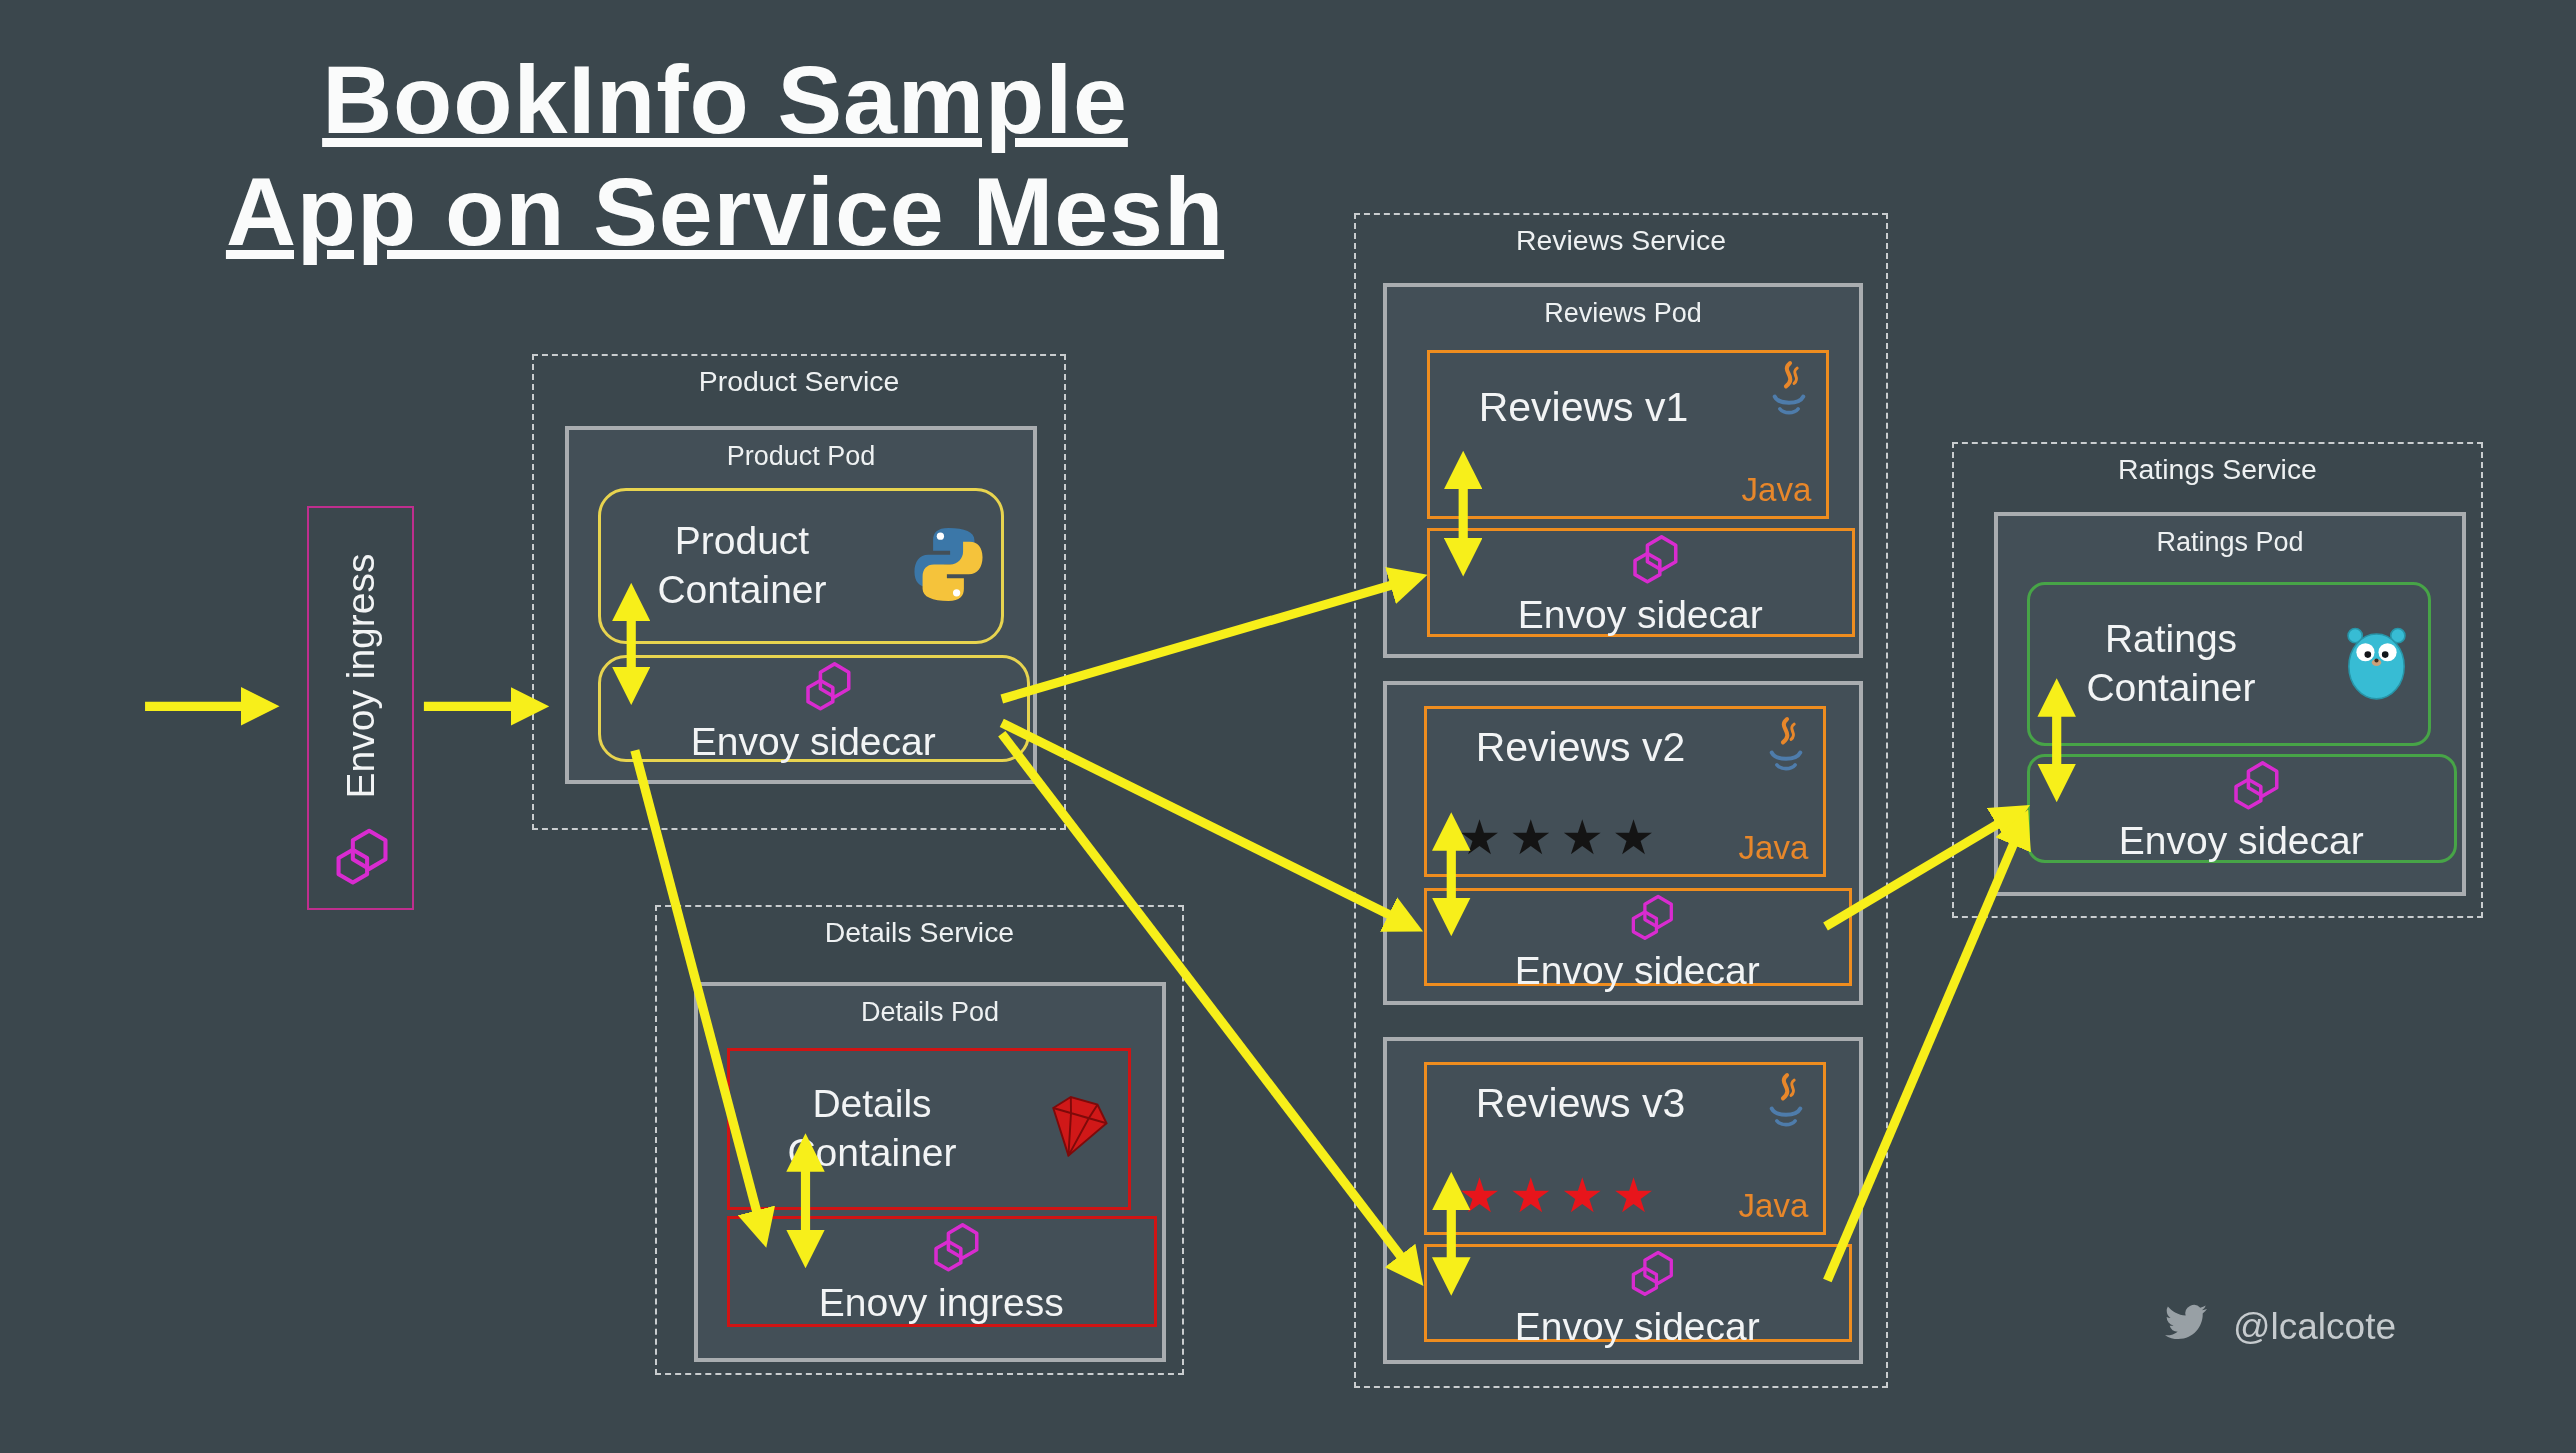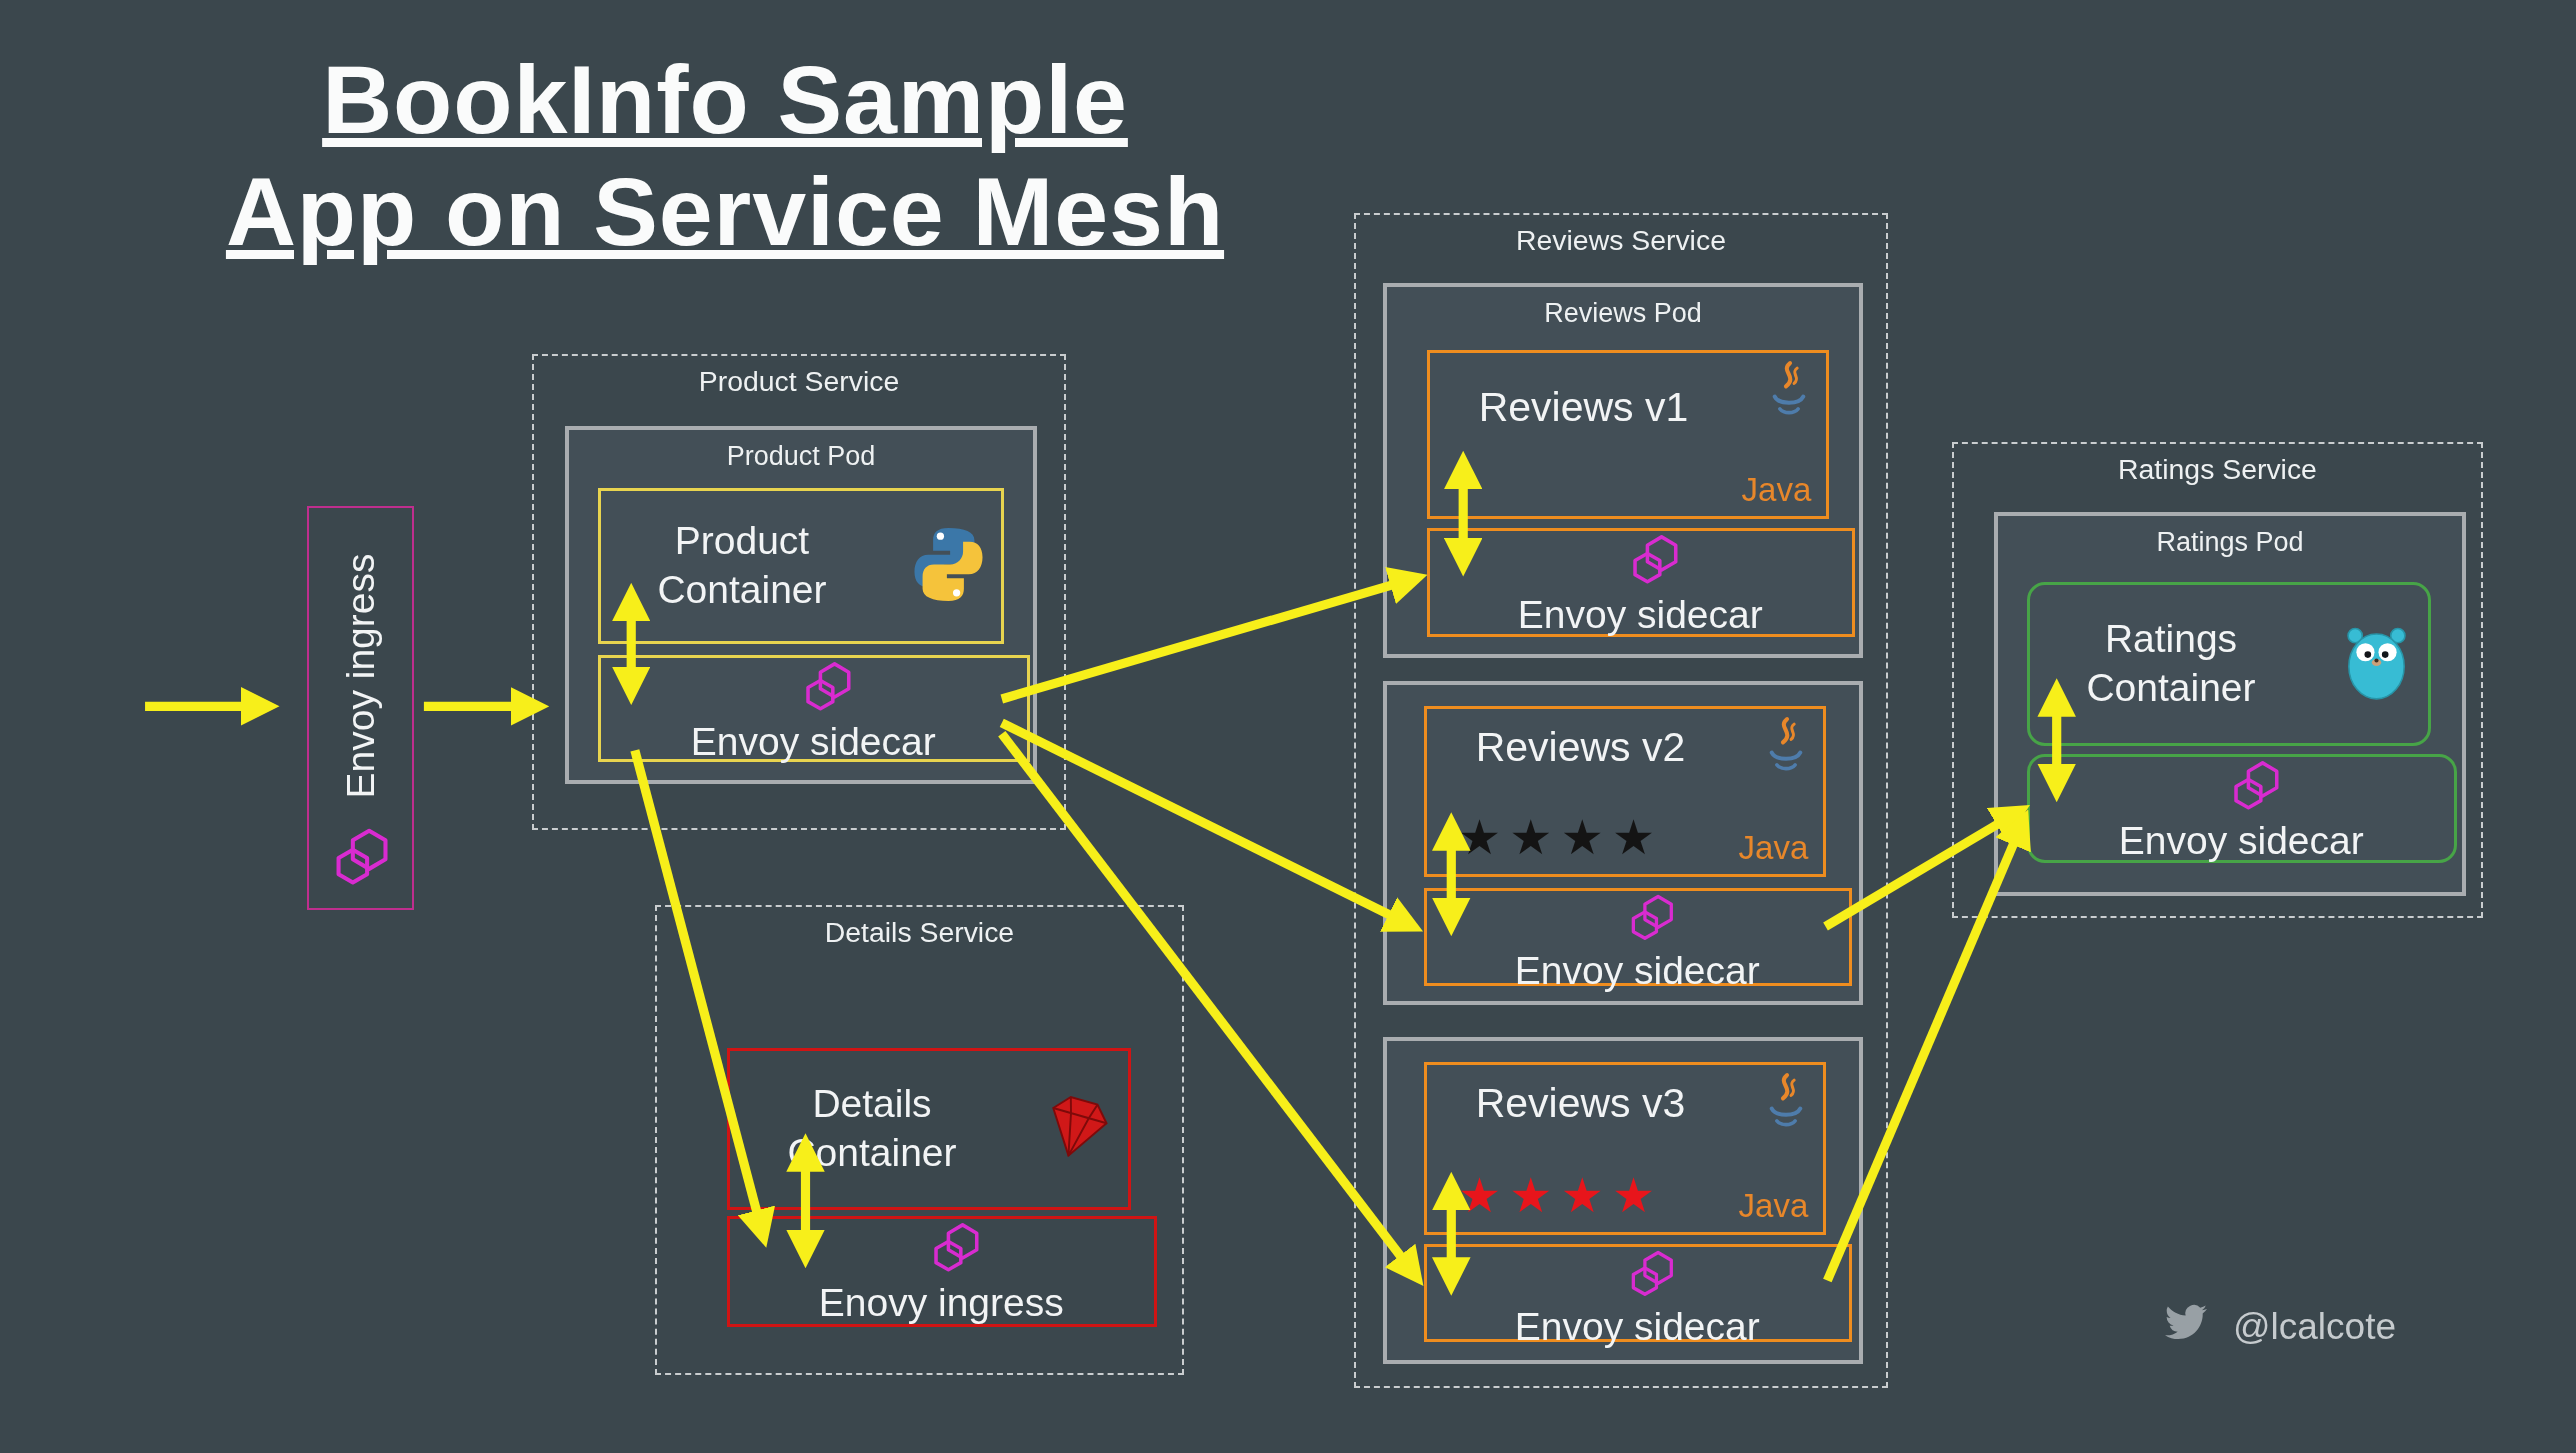--- a/index.html
+++ b/index.html
@@ -12,21 +12,21 @@
   .title {
     position:absolute; left:83px; top:44px; width:1284px;
     text-align:center; font-size:97px; font-weight:bold;
     line-height:1.15; color:#fafbfb; letter-spacing:0.9px;text-decoration:underline;
   }
   .dashed { position:absolute; border:2.8px dashed #c9cdcf; }
   .svc-label { position:absolute; top:9.2px; left:0; right:0; text-align:center; font-size:28.4px; color:#eef1f2; }
   .pod { position:absolute; border:4.6px solid #a9adb0; background:#434f57; }
   .pod-label { position:absolute; top:11px; left:0; right:0; text-align:center; font-size:27px; color:#eef1f2; }
   .cbox { position:absolute; border:3.7px solid; background:transparent; }
-  .bc-yellow { border-color:#e8d44f; }
+  .bc-yellow { border-color:#e8d44f;border-radius:28px; }
   .bc-red    { border-color:#d01414; }
   .bc-orange { border-color:#ef8d1f; }
   .bc-green  { border-color:#47a447;border-radius:18px; }
   .flexc { display:flex; align-items:center; justify-content:center; gap:37px; }
   .ctext { font-size:39px; text-align:center; line-height:1.25; max-width:257px; }
   .sidecar { display:flex; align-items:center; padding-left:26px;flex-direction:column; }
   .sidecar .slabel { flex:1; text-align:center; font-size:39px; padding-right:27.5px; }
   .rv-title { position:absolute; left:21px; right:110px; text-align:center; font-size:41px; }
   .rv-stars { position:absolute; left:31px; bottom:9.2px; font-size:48px; letter-spacing:8.3px;
               font-family:"DejaVu Sans",sans-serif; }
@@ -104,20 +104,23 @@
       <svg width="59" height="59" viewBox="0 0 100 100">
           <use href="#envoy-hexes"></use>
         </svg>
     </span>
     <div class="slabel">Envoy sidecar</div>
   </div>
 
   <div class="dashed" style="left:655px;top:905px;width:525px;height:466px">
     <div class="svc-label">Details Service</div>
   </div>
+  <div class="pod" style="left:694px;top:982px;width:464px;height:372px">
+    <div class="pod-label">Details Pod</div>
+  </div>
   <div class="cbox bc-red flexc" style="left:727px;top:1048px;width:398px;height:156px">
     <div class="ctext">Details Container</div>
     <span>
       <svg width="77" height="77" viewBox="0 0 100 100">
         <g transform="rotate(16 50 50)">
           <polygon points="14,34 32,14 68,14 86,34 50,88" fill="#d01818" stroke="#7e0a0a" stroke-width="2.5"></polygon>
           <path d="M14,34 H86 M32,14 L38,34 L50,88 M68,14 L62,34 L50,88 M38,34 H62" stroke="#7e0a0a" stroke-width="2.5" fill="none"></path>
         </g>
       </svg>
     </span>

